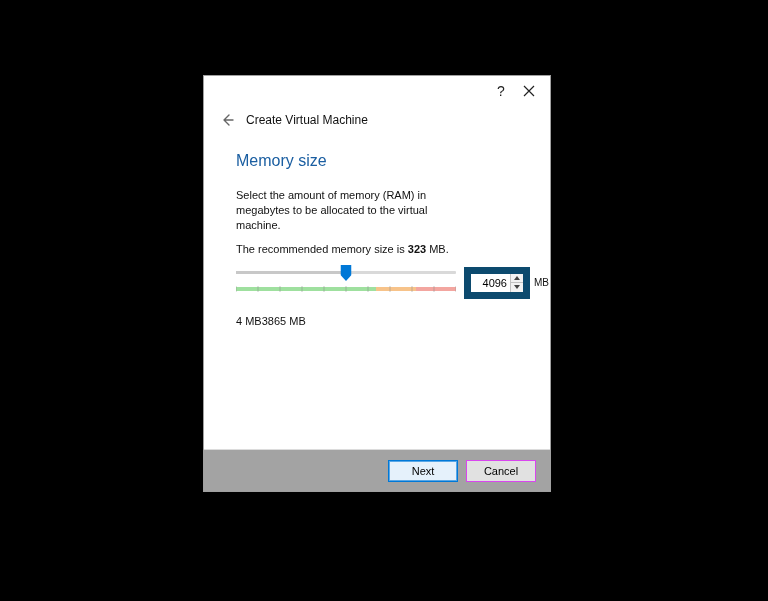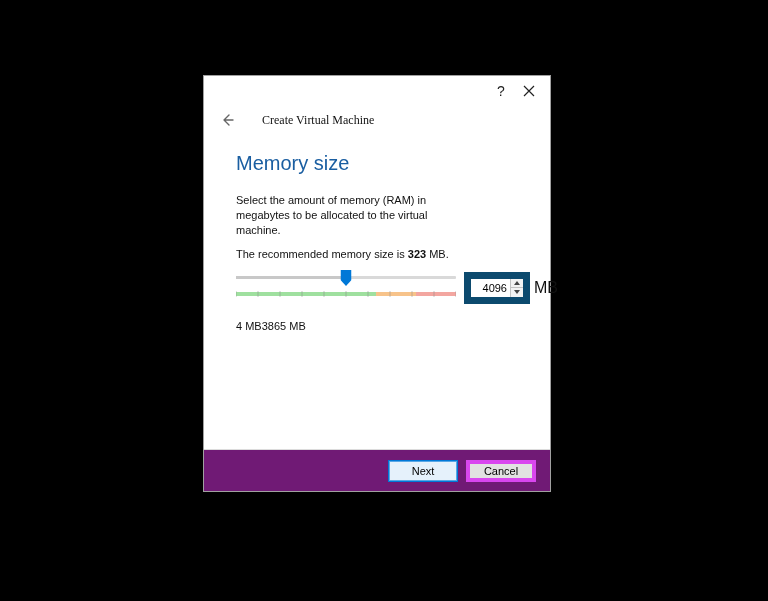--- a/index.html
+++ b/index.html
@@ -55,30 +55,29 @@
     width: 18px;
     height: 18px;
     display: flex;
     align-items: center;
     justify-content: center;
     color: #555;
     cursor: pointer;
   }
   .back-icon svg { width: 14px; height: 14px; }
   .header-title {
-    margin-left: 26px;
+    margin-left: 10px;
     font-size: 12px;
     color: #111;
-    font-family: Liberation Serif, serif;
   }
   .content {
     padding: 18px 26px 0 32px;
   }
   .section-heading {
-    font-size: 20px;
+    font-size: 16px;
     color: #1a5ea1;
     margin: 0 0 18px 0;
     font-weight: 400;
   }
   .instr {
     font-size: 11px;
     line-height: 1.35;
     margin: 14px 52px 10px 0;
     color: #111;
   }
@@ -169,43 +168,43 @@
     flex: 1;
     display: flex;
     align-items: center;
     justify-content: center;
     cursor: pointer;
     background: #f3f3f3;
   }
   .spin-btn:first-child { border-bottom: 1px solid #c2c2c2; }
   .spin-btn svg { width: 6px; height: 4px; display: block; }
   .unit-label {
-    font-size: 16px;
+    font-size: 10px;
     color: #111;
   }
   .button-bar {
     position: absolute;
     left: 0; right: 0; bottom: 0;
     height: 42px;
-    background: #701a75;
+    background: #a3a3a3;
     border-top: 1px solid #dcdcdc;
     display: flex;
     justify-content: flex-end;
     align-items: center;
     padding-right: 14px;
     gap: 8px;
     box-sizing: border-box;
   }
   .btn {
     min-width: 70px;
     height: 22px;
     font-size: 11px;
     font-family: inherit;
     background: #e1e1e1;
-    border: 4px solid #d946ef;
+    border: 1px solid #d946ef;
     cursor: pointer;
     padding: 0 10px;
   }
   .btn.primary {
     border: 1px solid #0078d7;
     box-shadow: inset 0 0 0 1px #59a7e6;
     background: #e5f1fb;
   }
 </style>
 </head>

